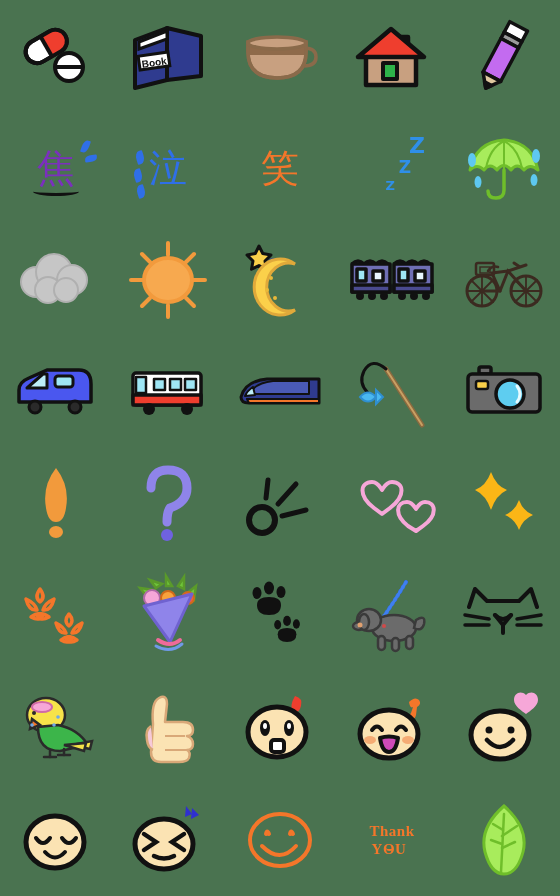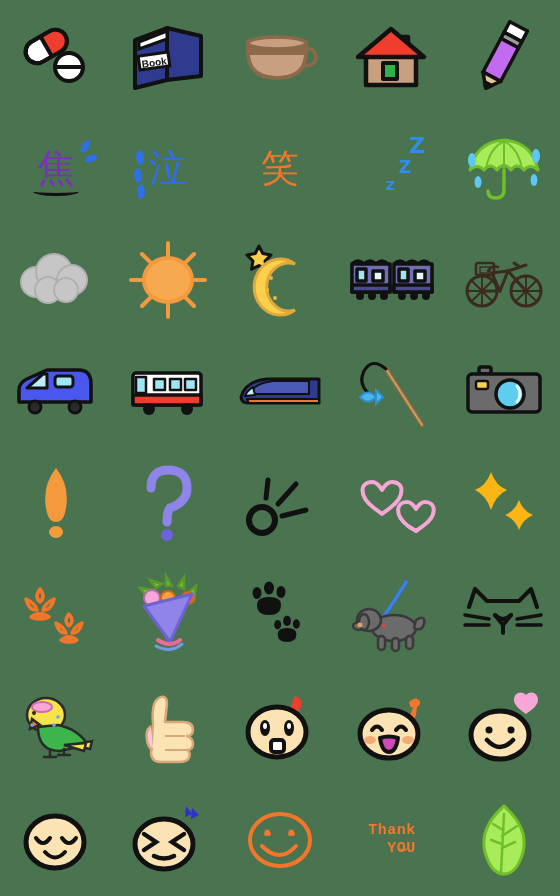--- a/index.html
+++ b/index.html
@@ -24,25 +24,25 @@
   .kanji{
     color:#7b2fbe;
     font-family:"DejaVu Sans", sans-serif;
     font-size:38px;line-height:1;
     font-weight:400;
   }
   .kanji-wrap{position:relative;display:inline-block;}
   .drop{position:absolute;background:#2f6fe8;border-radius:60% 10% 60% 10%;}
   .handtext{
     color:#f4762a;
-    font-family:Liberation Mono, monospace;
+    font-family:Liberation Serif, serif;
     font-weight:700;
     font-size:15px;
     line-height:18px;
-    text-align:right;
+    text-align:center;
     letter-spacing:.5px;
   }
 </style>
 </head>
 <body style="background: rgb(74, 115, 80);">
 
 <div id="grid">
 
   <div class="cell">
     <svg width="80" height="70" viewBox="0 0 80 70">

